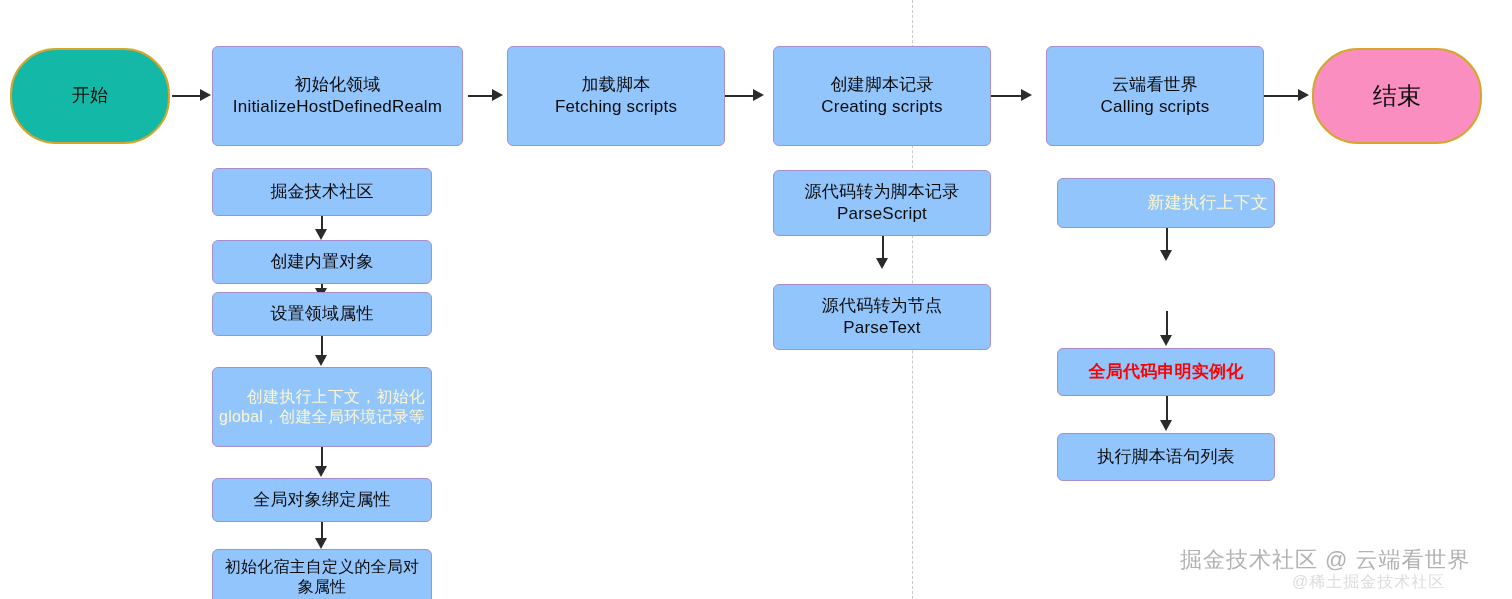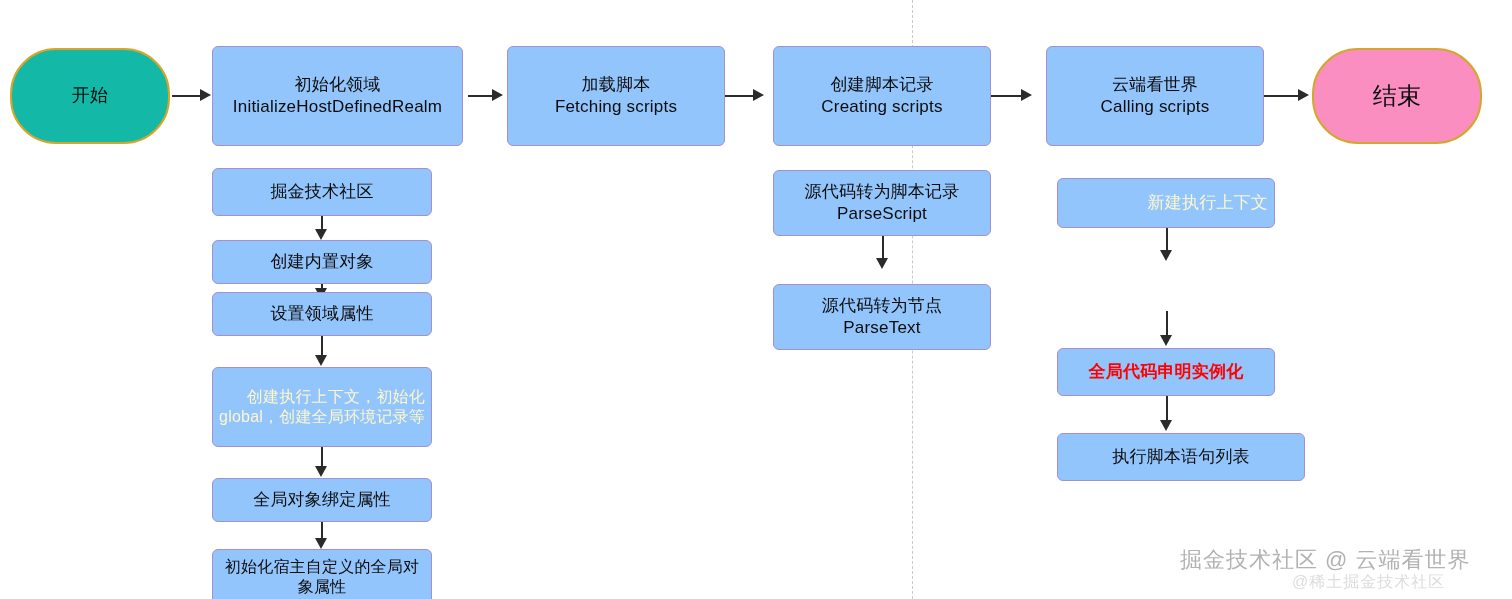--- a/index.html
+++ b/index.html
@@ -222,20 +222,20 @@
 
   <div class="conn v" style="left:1166px; top:311px; height:28px;"></div>
   <div class="arrowhead down" style="left:1160px; top:335px;"></div>
 
   <div class="node red-text" style="left:1057px; top:348px; width:218px; height:48px;">
     <span class="txt">全局代码申明实例化</span>
   </div>
   <div class="conn v" style="left:1166px; top:396px; height:28px;"></div>
   <div class="arrowhead down" style="left:1160px; top:420px;"></div>
 
-  <div class="node" style="left:1057px; top:433px; width:248px; height:48px;">
+  <div class="node" style="left:1057px; top:433px; width:218px; height:48px;">
     <span class="txt">执行脚本语句列表</span>
   </div>
 
   <div class="watermark wm-main" style="left:1180px; top:545px;">掘金技术社区 @ 云端看世界</div>
   <div class="watermark wm-sub" style="left:1292px; top:572px;">@稀土掘金技术社区</div>
 
 </div>
 
 </body></html>

